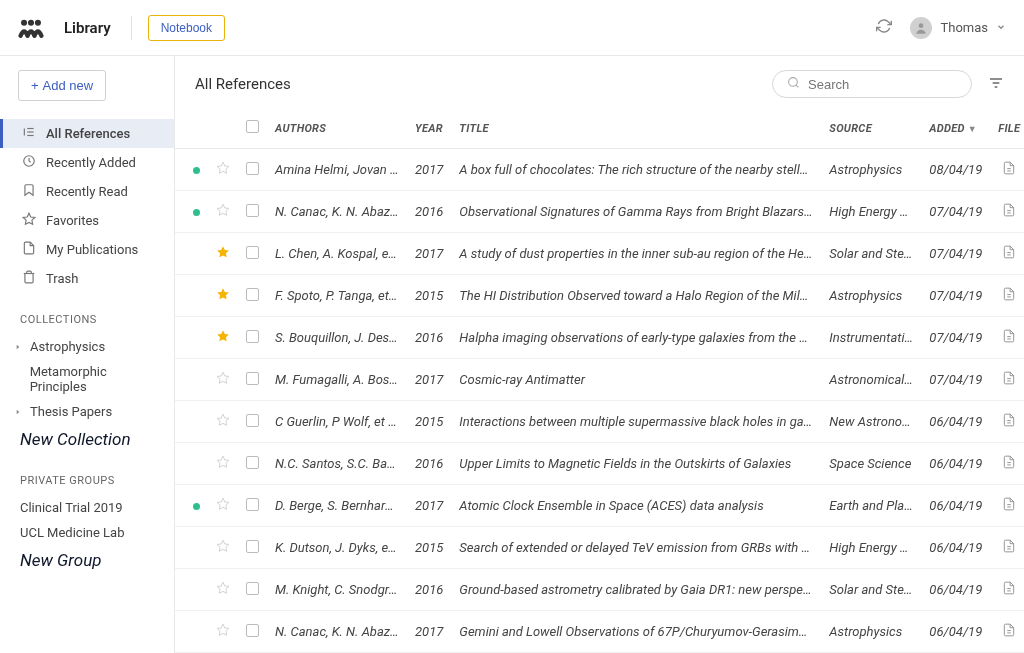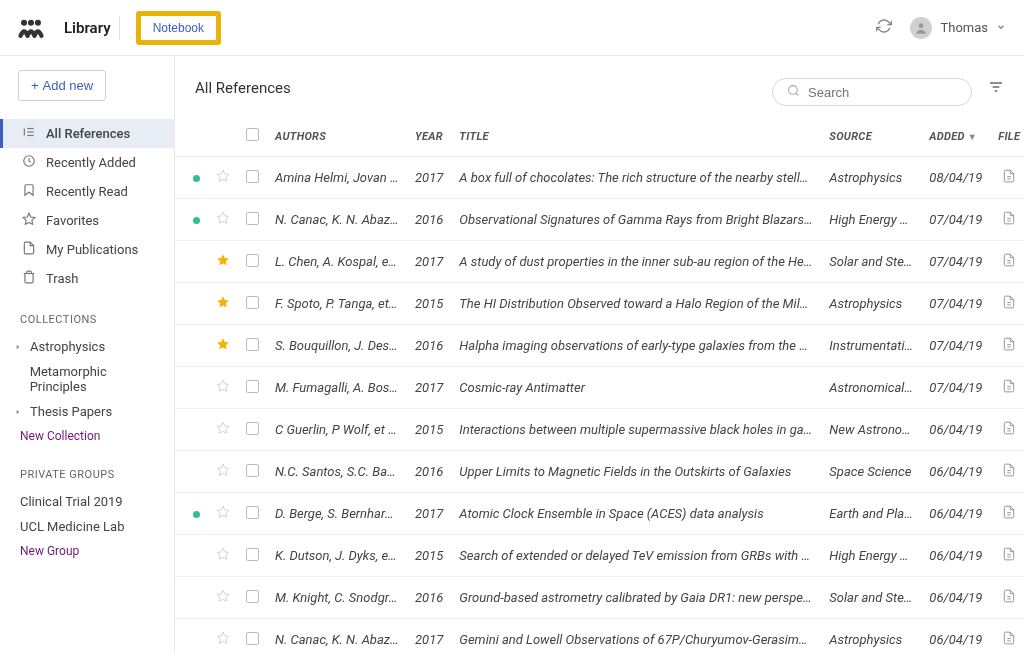--- a/index.html
+++ b/index.html
@@ -3,47 +3,47 @@
 <meta charset="utf-8">
 <style>
 * { margin: 0; padding: 0; box-sizing: border-box; }
 body { font-family: -apple-system, BlinkMacSystemFont, "Segoe UI", Roboto, sans-serif; font-size: 13px; color: #333; background: #fff; }
 .app { display: flex; flex-direction: column; height: 653px; width: 1024px; overflow: hidden; }
 
 
 .header { display: flex; align-items: center; height: 56px; padding: 0 18px; border-bottom: 1px solid #e8e8e8; }
 .logo { display: flex; gap: 2px; margin-right: 20px; }
 .logo svg { width: 26px; height: 20px; }
-.app-title { font-size: 15px; font-weight: 600; color: #222; margin-right: 8px; }
+.app-title { font-size: 15px; font-weight: 600; color: #222; margin-right: 20px; }
 .divider-v { width: 1px; height: 24px; background: #e0e0e0; margin-right: 16px; }
-.notebook-btn { border: 5px solid #eab308; color: #3b5fc0; background: #fff; padding: 5px 12px; border-radius: 3px; font-size: 12px; cursor: pointer; }
+.notebook-btn { border: 1px solid #eab308; color: #3b5fc0; background: #fff; padding: 5px 12px; border-radius: 3px; font-size: 12px; cursor: pointer; }
 .header-spacer { flex: 1; }
 .sync-icon { margin-right: 18px; color: #888; }
 .avatar { width: 22px; height: 22px; border-radius: 50%; background: #d0d0d0; margin-right: 8px; display:flex; align-items:center; justify-content:center; font-size:11px; color:#777;}
 .username { font-size: 13px; color: #555; margin-right: 8px; }
 .chevron-down { color: #888; }
 
 
 .body { display: flex; flex: 1; overflow: hidden; }
 .sidebar { width: 175px; border-right: 1px solid #e8e8e8; padding-top: 14px; overflow-y: auto; }
 .add-new { margin: 0 0 18px 18px; border: 1px solid #d0d0d0; background: #fff; color: #3b5fc0; padding: 7px 12px; border-radius: 3px; font-size: 13px; cursor: pointer; display: inline-flex; align-items: center; gap: 4px; }
 .nav-item { display: flex; align-items: center; gap: 10px; padding: 6px 12px 6px 22px; font-size: 13px; color: #444; cursor: pointer; }
 .nav-item.active { background: #e8ecf5; border-left: 3px solid #3b5fc0; padding-left: 19px; font-weight: 500; }
 .nav-item .icon { width: 14px; color: #777; flex-shrink: 0; }
 .section-title { font-size: 11px; font-weight: 400; color: #666; letter-spacing: 0.5px; padding: 20px 0 8px 20px; }
 .coll-item { display: flex; align-items: center; gap: 6px; padding: 5px 12px 5px 14px; font-size: 13px; color: #444; cursor: pointer; }
 .coll-item .caret { width: 10px; color: #888; }
-.new-placeholder { padding: 5px 20px; font-size: 12px; color: #701a75; }
+.new-placeholder { padding: 5px 20px; font-size: 17px; color: #0f172a; font-style: italic; }
 
 
 .main { flex: 1; display: flex; flex-direction: column; overflow: hidden; }
 .main-header { display: flex; align-items: center; padding: 14px 20px 10px 20px; }
 .page-title { font-size: 15px; color: #333; }
 .main-spacer { flex: 1; }
-.search-box { display: flex; align-items: center; border: 1px solid #d8d8d8; border-radius: 16px; padding: 5px 14px; width: 200px; color: #999; gap: 8px; margin-top: 8px; }
+.search-box { display: flex; align-items: center; border: 1px solid #d8d8d8; border-radius: 16px; padding: 5px 14px; width: 200px; color: #999; gap: 8px; }
 .search-box input { border: none; outline: none; font-size: 13px; width: 100%; color: #555; }
 .filter-icon { margin-left: 16px; color: #555; cursor: pointer; }
 
 
 .table-wrap { flex: 1; overflow-y: auto; font-style: italic; }
 table { width: 100%; border-collapse: collapse; }
 thead th { text-align: left; font-size: 11px; font-weight: 700; color: #555; padding: 12px 8px; border-bottom: 1px solid #e8e8e8; letter-spacing: 0.3px; }
 tbody td { padding: 12px 8px; font-size: 13px; color: #444; border-bottom: 1px solid #f0f0f0; white-space: nowrap; overflow: hidden; text-overflow: ellipsis; }
 .col-dot { width: 20px; padding-left: 18px; }
 .col-star { width: 26px; }

